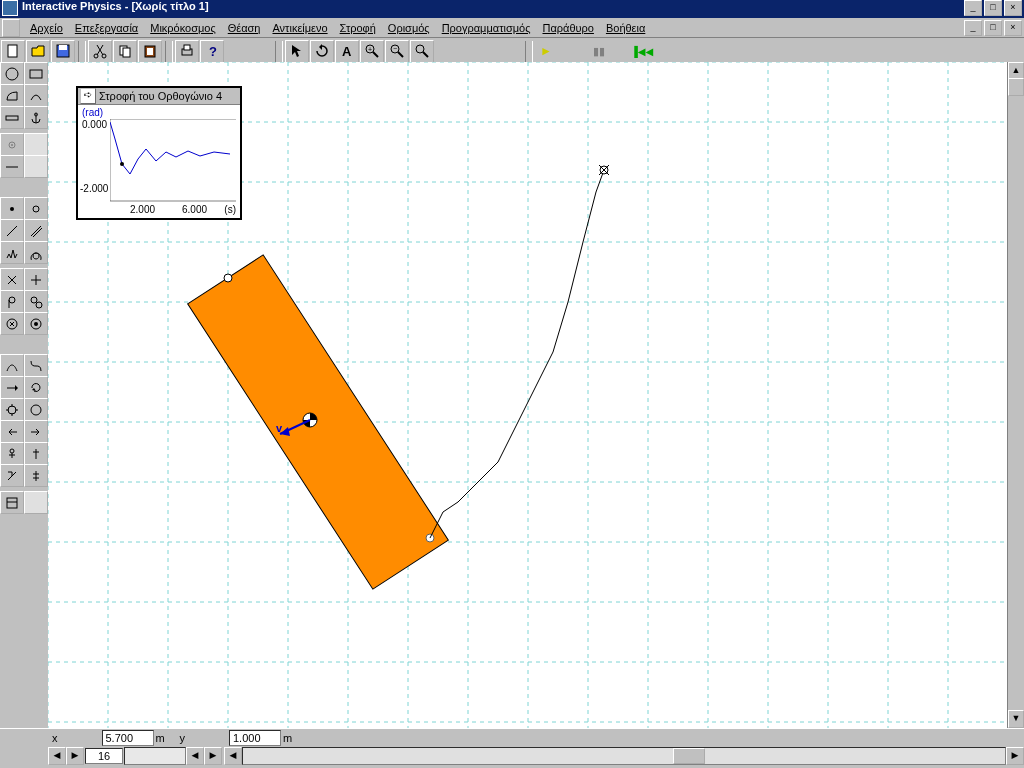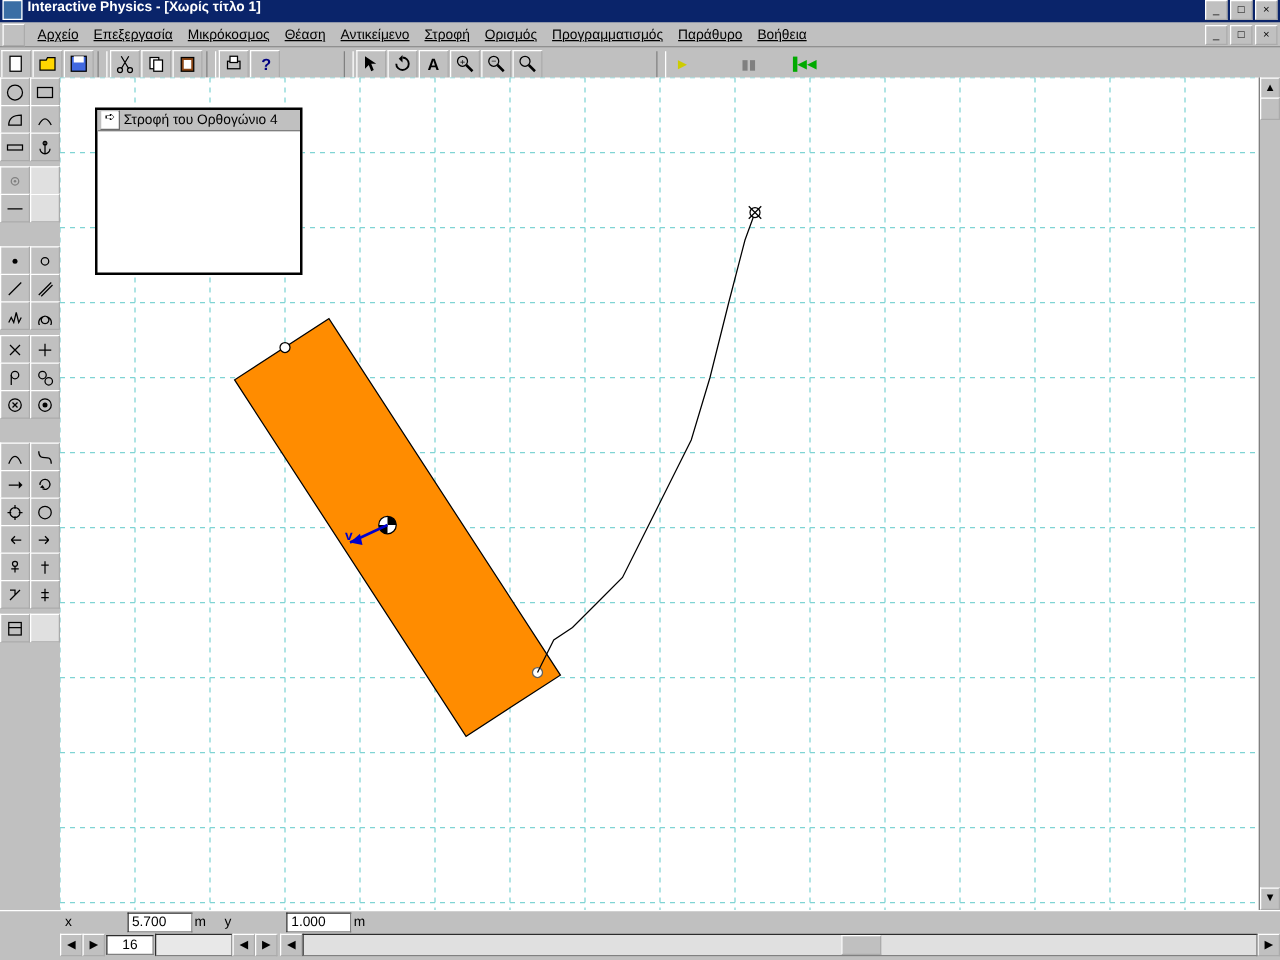--- a/index.html
+++ b/index.html
@@ -455,20 +455,35 @@
       <line x1="561" y1="103" x2="551" y2="113" stroke="#000"></line>
     </g>
   </svg>
 
   
   <div class="plotpanel" style="left:28px;top:24px;width:162px;height:130px;">
     <div class="pheader">
       <div class="arrow">➪</div>
       <span>Στροφή του Ορθογώνιο 4</span>
     </div>
+    <div style="position:relative;height:112px;">
+      <span style="position:absolute;left:4px;top:2px;color:#0000cd;font-size:10px">(rad)</span>
+      <span style="position:absolute;left:4px;top:14px;font-size:10px">0.000</span>
+      <span style="position:absolute;left:2px;top:78px;font-size:10px">-2.000</span>
+      <span style="position:absolute;left:52px;bottom:2px;font-size:10px">2.000</span>
+      <span style="position:absolute;left:104px;bottom:2px;font-size:10px">6.000</span>
+      <span style="position:absolute;right:4px;bottom:2px;font-size:10px">(s)</span>
+      <svg style="position:absolute;left:32px;top:14px;" width="126" height="84">
+        <line x1="0" y1="0" x2="126" y2="0" stroke="#000" stroke-width="0.5"></line>
+        <line x1="0" y1="82" x2="126" y2="82" stroke="#000" stroke-width="0.5"></line>
+        <line x1="0" y1="0" x2="0" y2="82" stroke="#000" stroke-width="0.5"></line>
+        <path d="M0 3 L5 20 L12 45 L20 55 L28 40 L36 30 L46 42 L56 33 L66 38 L78 32 L90 37 L104 33 L120 35" fill="none" stroke="#0000cd" stroke-width="1"></path>
+        <circle cx="12" cy="45" r="2" fill="#000"></circle>
+      </svg>
+    </div>
   </div>
 
   
 </div>
 
 <div class="vscroll">
   <div class="up">▲</div>
   <div class="thumb"></div>
   <div class="down">▼</div>
 </div>

